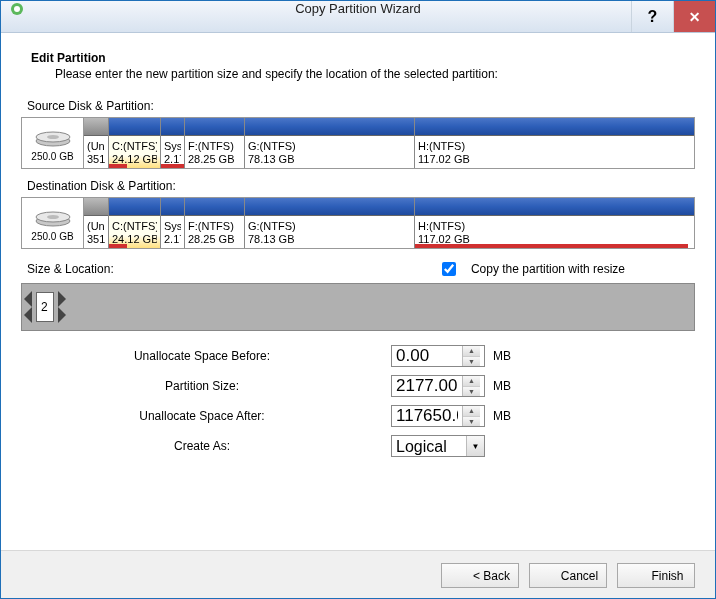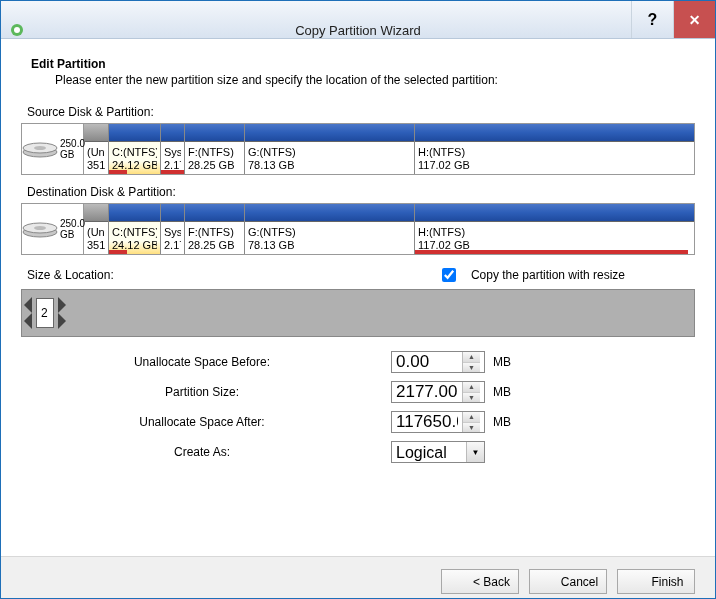--- a/index.html
+++ b/index.html
@@ -7,25 +7,25 @@
     margin: 0;
     font-family: "Segoe UI", Tahoma, sans-serif;
     font-size: 12px;
     background: #f0f0f0;
     width: 716px;
     height: 599px;
     overflow: hidden;
     border: 1px solid #1e6fb8;
   }
   .titlebar {
-    height: 38px;
+    height: 32px;
     background: linear-gradient(to bottom, #f3f6fb, #d8e3f0);
     border-bottom: 1px solid #b8c8da;
     display: flex;
-    align-items: flex-end;
+    align-items: flex-start;
     position: relative;
   }
   .titlebar .app-icon {
     width: 16px; height: 16px; margin-left: 8px;
     display: inline-block;
   }
   .titlebar .title {
     position: absolute;
     left: 0; right: 0;
     text-align: center;
@@ -95,20 +95,21 @@
   .disk-row {
     display: flex;
     align-items: stretch;
     border: 1px solid #999;
     height: 52px;
     margin-bottom: 10px;
   }
   .disk-icon-cell {
     width: 62px;
     display: flex;
+    flex-direction: column;
     align-items: center;
     justify-content: center;
     font-size: 10px;
     border-right: 1px solid #999;
     background: #fff;
   }
   .disk-icon-cell svg { margin-bottom: 2px; }
   .partitions {
     display: flex;
     flex: 1;

